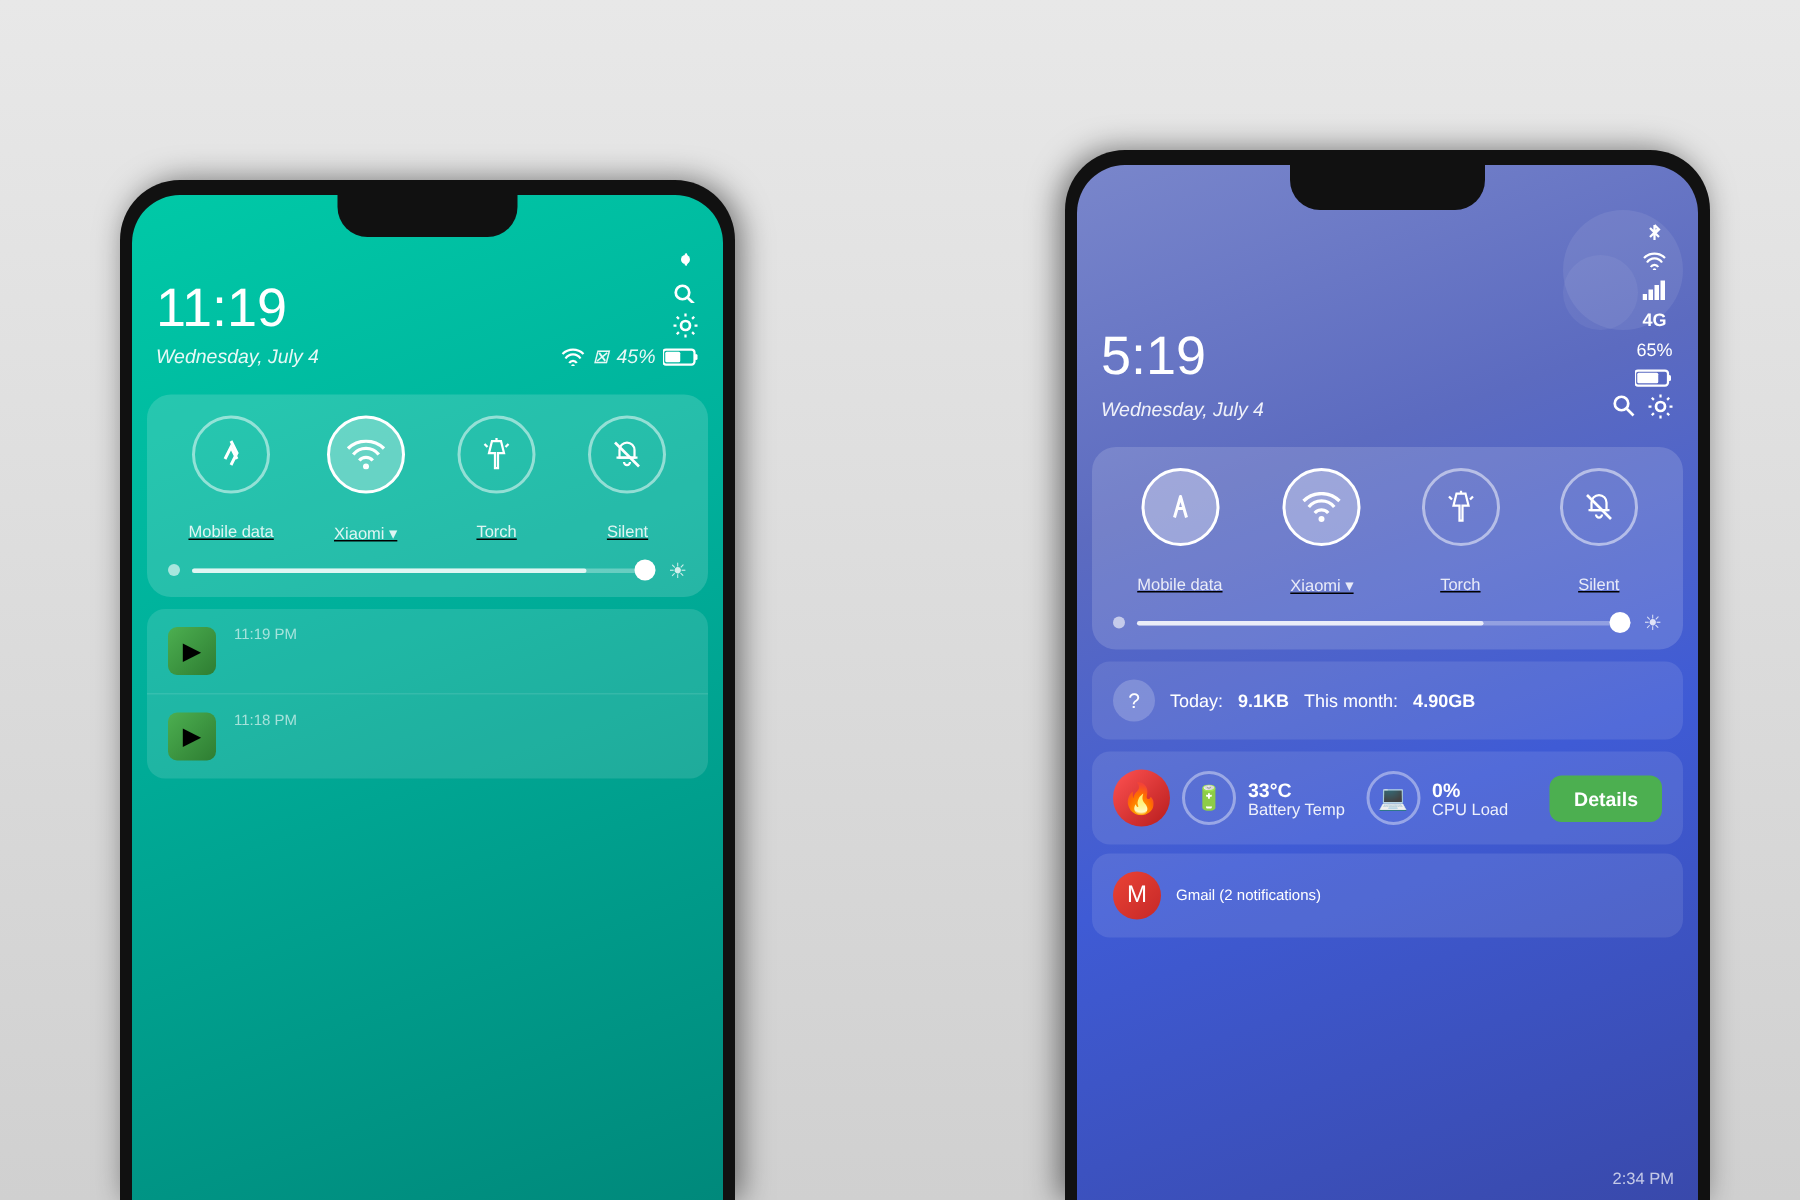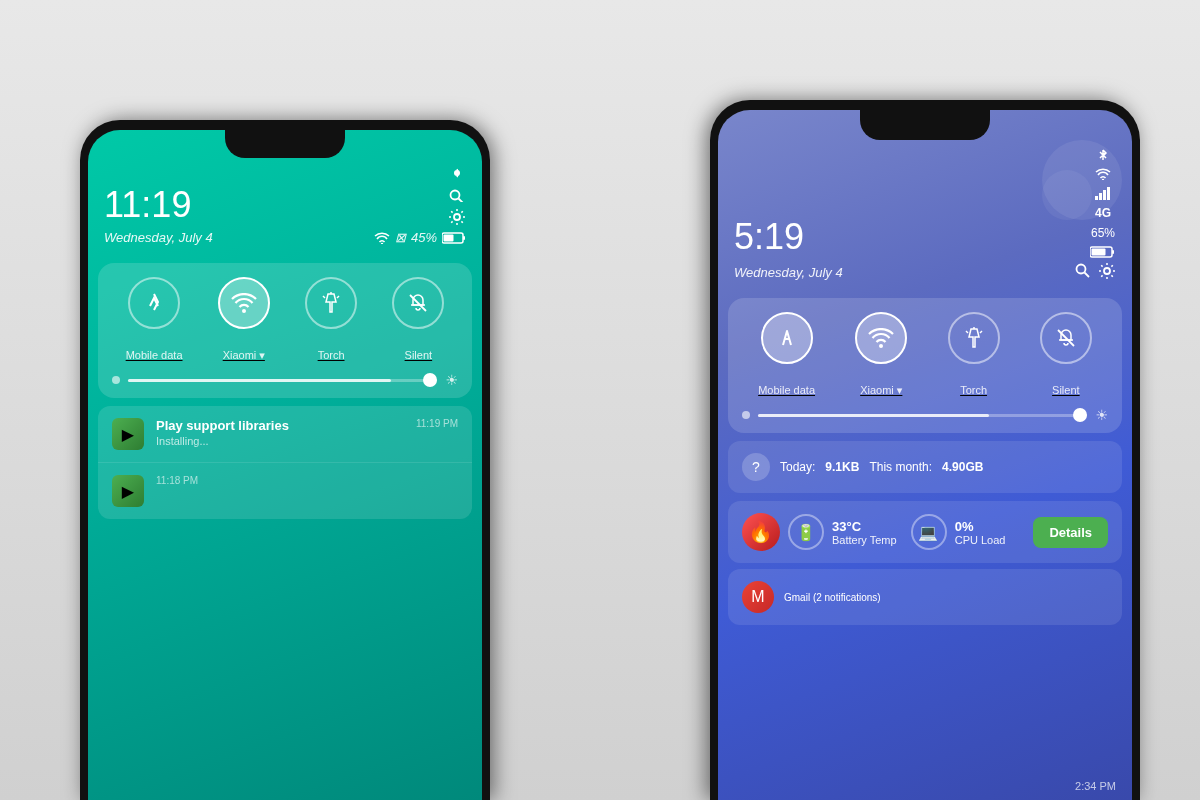--- a/index.html
+++ b/index.html
@@ -480,24 +480,20 @@
             <div class="brightness-fill" style="width:85%;"></div>
             <div class="brightness-handle"></div>
           </div>
           <span class="brightness-sun">☀</span>
         </div>
       </div>
 
       <div class="notification-panel">
         <div class="notif-item">
           <div class="notif-icon">▶</div>
-          <div class="notif-content">
-            <div class="notif-title">Play support libraries</div>
-            <div class="notif-sub">Installing...</div>
-          </div>
           <div class="notif-time">11:19 PM</div>
         </div>
         <div class="notif-item">
           <div class="notif-icon">▶</div>
           <div class="notif-time">11:18 PM</div>
         </div>
       </div>
 
     </div>
   </div>

